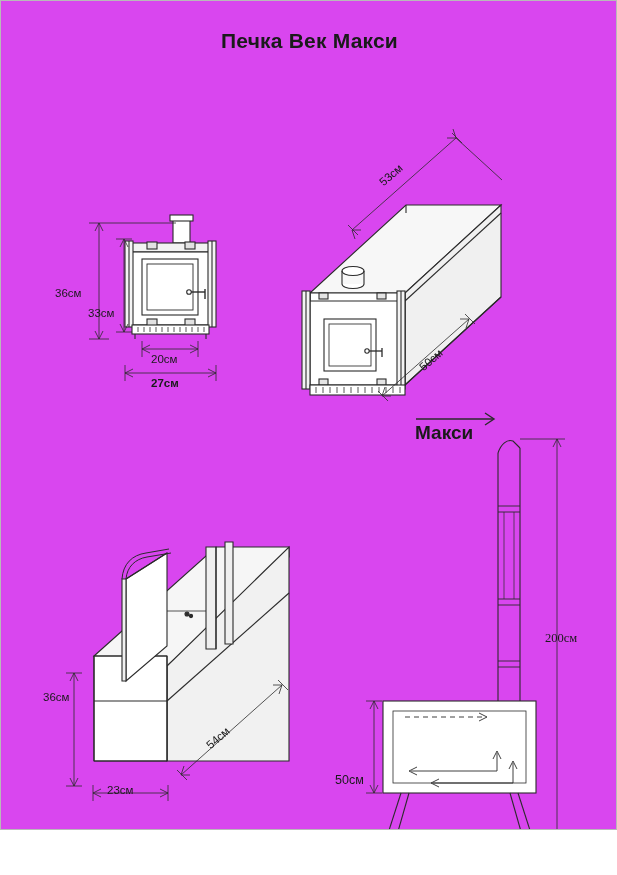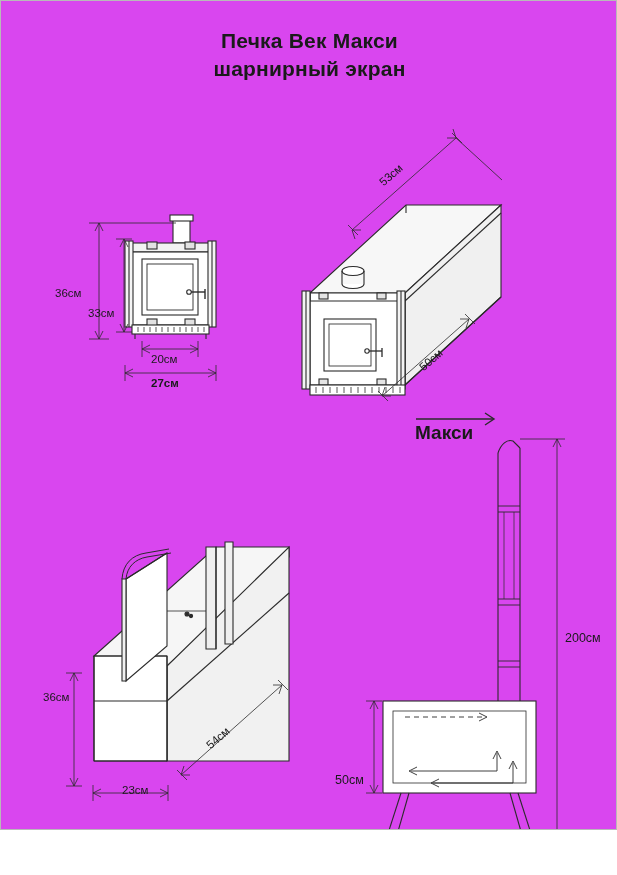--- a/index.html
+++ b/index.html
@@ -54,21 +54,20 @@
     pointer-events: none;
   }
 </style>
 </head>
 <body>
 
 <div id="page">
 
   <div id="title">
     <span>Печка Век Макси</span>
-    <span class="line2">шарнирный экран</span>
   </div>
 
   <svg class="svg-layer" viewBox="0 0 617 875">
     <g fill="none" stroke="#2b2b2b" stroke-width="1.1" stroke-linejoin="miter" stroke-linecap="butt">
 
       <g>
 
         <rect x="172" y="218" width="17" height="24" fill="#ffffff"></rect>
         <rect x="169" y="214" width="23" height="6" fill="#ffffff"></rect>
 
@@ -353,18 +352,18 @@
   <div class="dim" style="left:150px; top:352px;">20см</div>
   <div class="dim" style="left:150px; top:376px;font-weight:bold;">27см</div>
 
   <div class="dim" style="left:376px; top:178px; transform:rotate(-41deg); transform-origin:left top;">53см</div>
   <div class="dim" style="left:416px; top:363px; transform:rotate(-41deg); transform-origin:left top;">50см</div>
 
   <div class="wind-label" style="left:414px; top:421px;">Макси</div>
 
   <div class="dim" style="left:42px; top:690px;">36см</div>
   <div class="dim" style="left:203px; top:741px; transform:rotate(-41deg); transform-origin:left top;">54см</div>
-  <div class="dim" style="left:121px; top:783px;">23см</div>
-
-  <div class="dim big" style="left:564px; top:630px;">200см</div>
+  <div class="dim" style="left:106px; top:783px;">23см</div>
+
+  <div class="dim big" style="left:544px; top:630px;font-family:Liberation Serif, serif;">200см</div>
   <div class="dim big" style="left:334px; top:772px;">50см</div>
 
 </div>
 
 </body></html>

